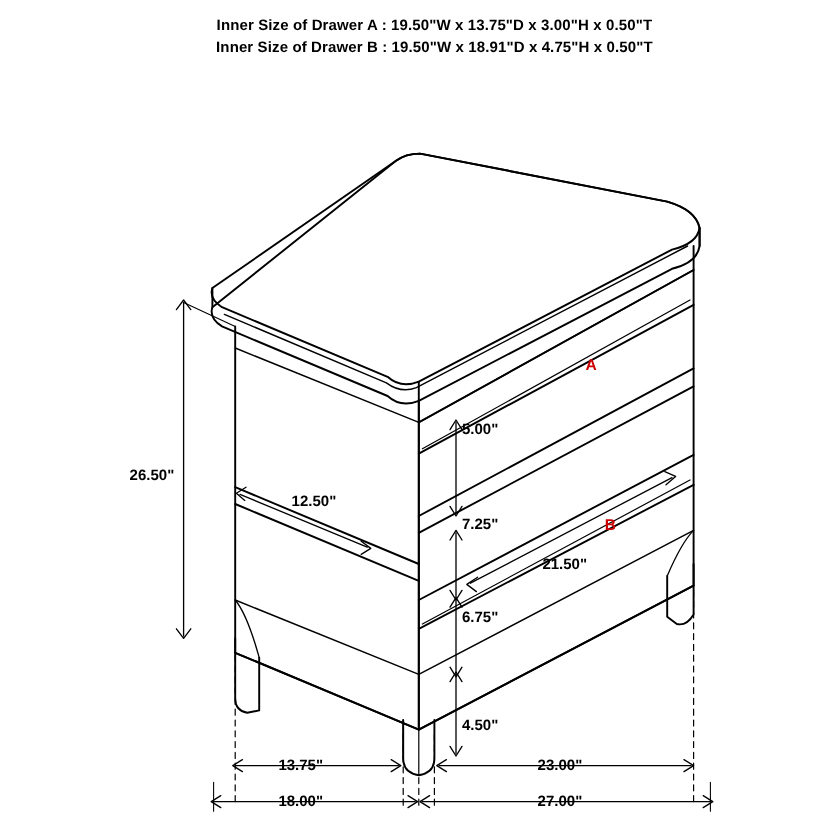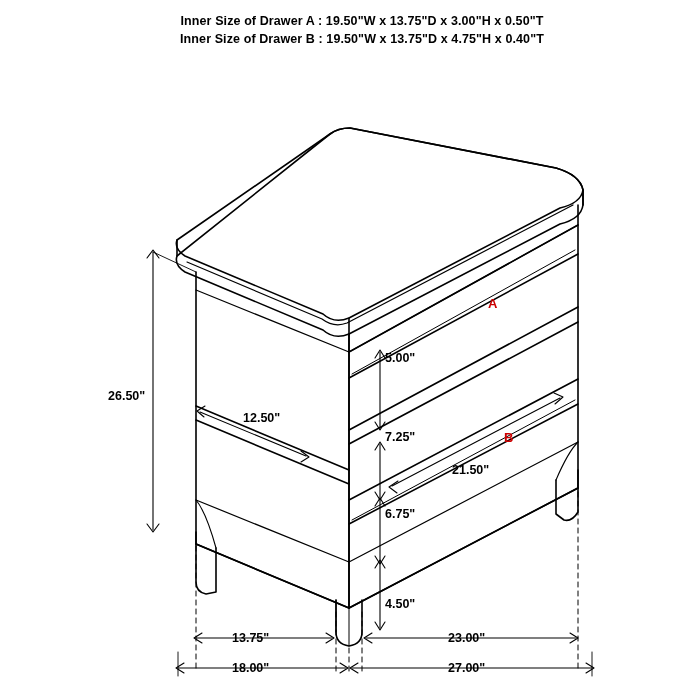--- a/index.html
+++ b/index.html
@@ -45,21 +45,21 @@
   .dimlabel { font-size: 12.5px; }
   .drawerlabel { font-size: 13px; fill: #cc0000; font-weight: bold; }
 </style>
 </head>
 <body>
 
 <div id="stage">
 
   <div class="header">
     <div>Inner Size of Drawer A : 19.50"W x 13.75"D x 3.00"H x 0.50"T</div>
-    <div>Inner Size of Drawer B : 19.50"W x 13.75"D x 4.75"H x 0.40"T</div>
+    <div>Inner Size of Drawer B : 19.50"W x 18.91"D x 4.75"H x 0.50"T</div>
   </div>
 
   <svg width="700" height="700" viewBox="0 0 700 700">
     <g fill="none" stroke="#000" stroke-width="1.6" stroke-linejoin="round" stroke-linecap="round">
 
       <g>
         <path d="M 350,128 L 556,168 Q 580,175 583,190 L 583,205 Q 581,219 560,224 L 349,334 Q 334,340 323,330 L 185,272 Q 174,265 177,256 L 330,134 Q 338,128 350,128 Z"></path>
 
         <path d="M 350,128 L 556,168 Q 580,175 583,190 Q 581,203 560,208 L 349,318 Q 334,324 323,314 L 185,256 Q 174,249 177,240 L 330,134 Q 338,128 350,128 Z"></path>
 

